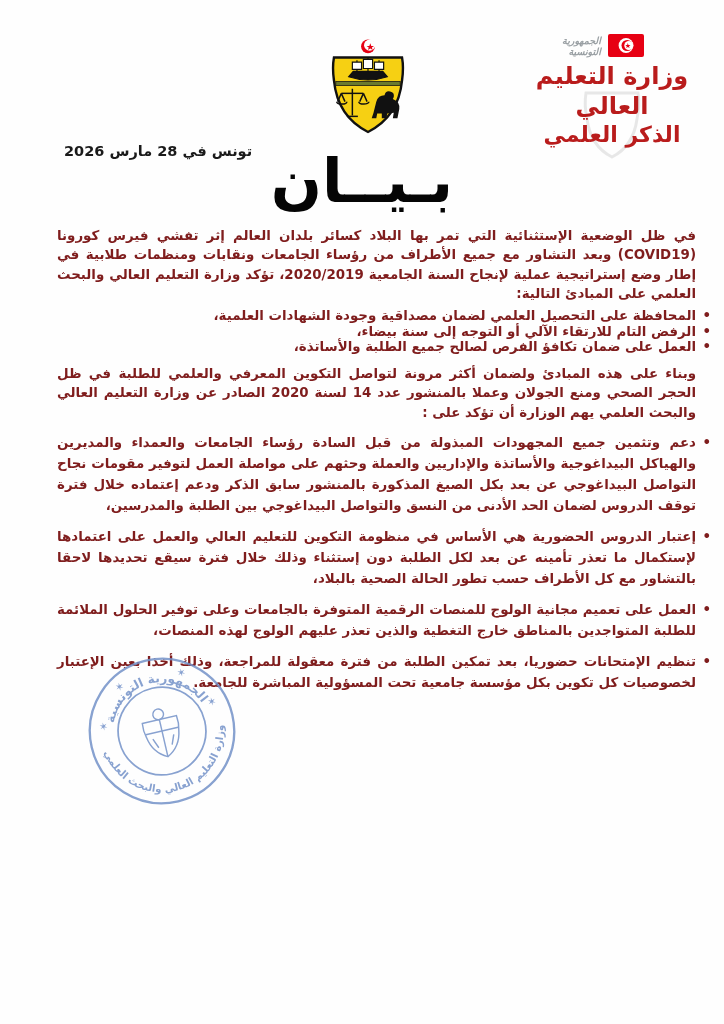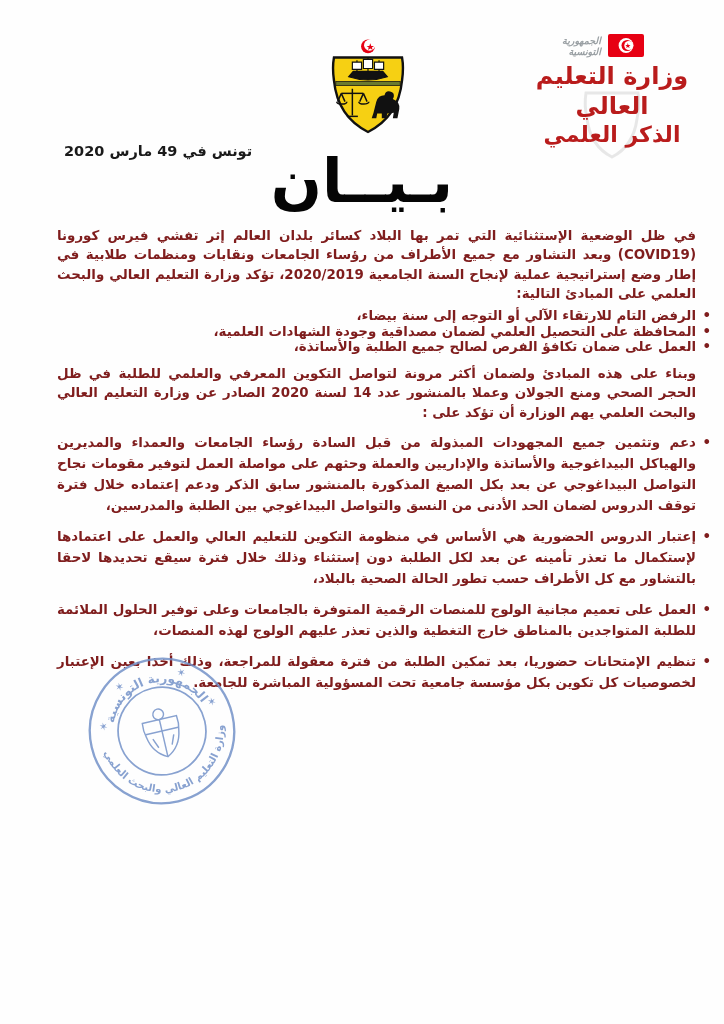--- a/index.html
+++ b/index.html
@@ -94,29 +94,29 @@
       <path d="M21,62 l-4,9 M21,62 l4,9"></path>
       <path d="M16,71 a5.5,2.6 0 0 0 11,0"></path>
       <path d="M45,62 l-4,9 M45,62 l4,9"></path>
       <path d="M40,71 a5.5,2.6 0 0 0 11,0"></path>
       <line x1="27" y1="87" x2="39" y2="87"></line>
     </g>
 
     <path d="M56,83 l3,-12 q2,-7 9,-7 q1,-5 6,-4 q5,1 4,6 l-1,2 q8,3 7,11 l-2,10 -5,0 1,-6 -7,1 -1,5 -5,0 0,-5 -5,0 -1,5 -5,0 z" fill="#111"></path>
   </svg>
 
-  <div class="date-line">تونس في 49 مارس 2020</div>
+  <div class="date-line">تونس في 28 مارس 2026</div>
 
   <h1 class="doc-title">بـيــان</h1>
 
   <main class="content">
     <p>في ظل الوضعية الإستثنائية التي تمر بها البلاد كسائر بلدان العالم إثر تفشي فيرس كورونا (COVID19) وبعد التشاور مع جميع الأطراف من رؤساء الجامعات ونقابات ومنظمات طلابية في إطار وضع إستراتيجية عملية لإنجاح السنة الجامعية 2020/2019، تؤكد وزارة التعليم العالي والبحث العلمي على المبادئ التالية:</p>
     <ul class="principles">
+      <li>المحافظة على التحصيل العلمي لضمان مصداقية وجودة الشهادات العلمية،</li>
       <li>الرفض التام للارتقاء الآلي أو التوجه إلى سنة بيضاء،</li>
-      <li>المحافظة على التحصيل العلمي لضمان مصداقية وجودة الشهادات العلمية،</li>
       <li>العمل على ضمان تكافؤ الفرص لصالح جميع الطلبة والأساتذة،</li>
     </ul>
     <p class="transition">وبناء على هذه المبادئ ولضمان أكثر مرونة لتواصل التكوين المعرفي والعلمي للطلبة في ظل الحجر الصحي ومنع الجولان وعملا بالمنشور عدد 14 لسنة 2020 الصادر عن وزارة التعليم العالي والبحث العلمي يهم الوزارة أن تؤكد على :</p>
     <ul class="measures">
       <li>دعم وتثمين جميع المجهودات المبذولة من قبل السادة رؤساء الجامعات والعمداء والمديرين والهياكل البيداغوجية والأساتذة والإداريين والعملة وحثهم على مواصلة العمل لتوفير مقومات نجاح التواصل البيداغوجي عن بعد بكل الصيغ المذكورة بالمنشور سابق الذكر ودعم إعتماده خلال فترة توقف الدروس لضمان الحد الأدنى من النسق والتواصل البيداغوجي بين الطلبة والمدرسين،</li>
       <li>إعتبار الدروس الحضورية هي الأساس في منظومة التكوين للتعليم العالي والعمل على اعتمادها لإستكمال ما تعذر تأمينه عن بعد لكل الطلبة دون إستثناء وذلك خلال فترة سيقع تحديدها لاحقا بالتشاور مع كل الأطراف حسب تطور الحالة الصحية بالبلاد،</li>
       <li>العمل على تعميم مجانية الولوج للمنصات الرقمية المتوفرة بالجامعات وعلى توفير الحلول الملائمة للطلبة المتواجدين بالمناطق خارج التغطية والذين تعذر عليهم الولوج لهذه المنصات،</li>
       <li>تنظيم الإمتحانات حضوريا، بعد تمكين الطلبة من فترة معقولة للمراجعة، وذلك أخذا بعين الإعتبار لخصوصيات كل تكوين بكل مؤسسة جامعية تحت المسؤولية المباشرة للجامعة.</li>
     </ul>
   </main>

